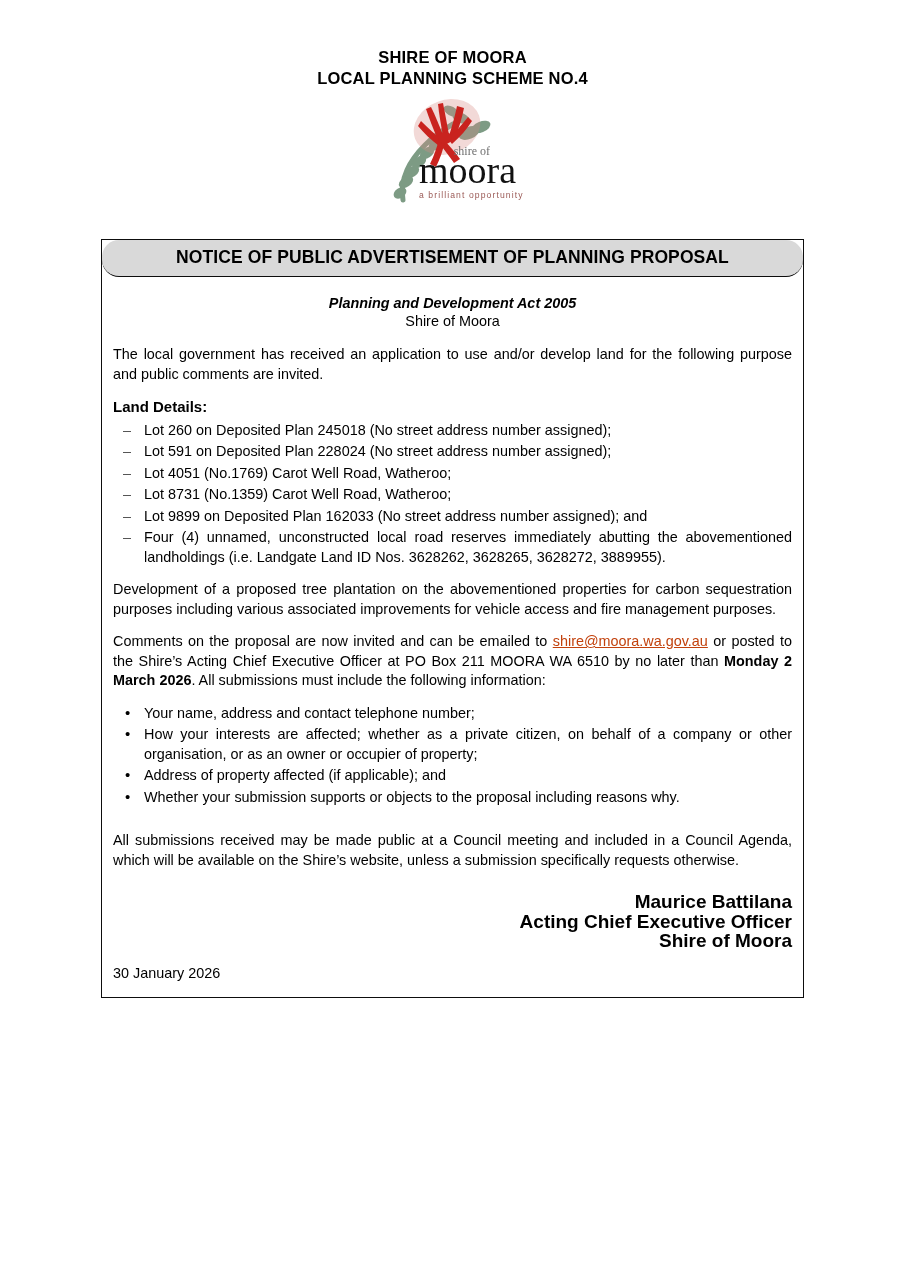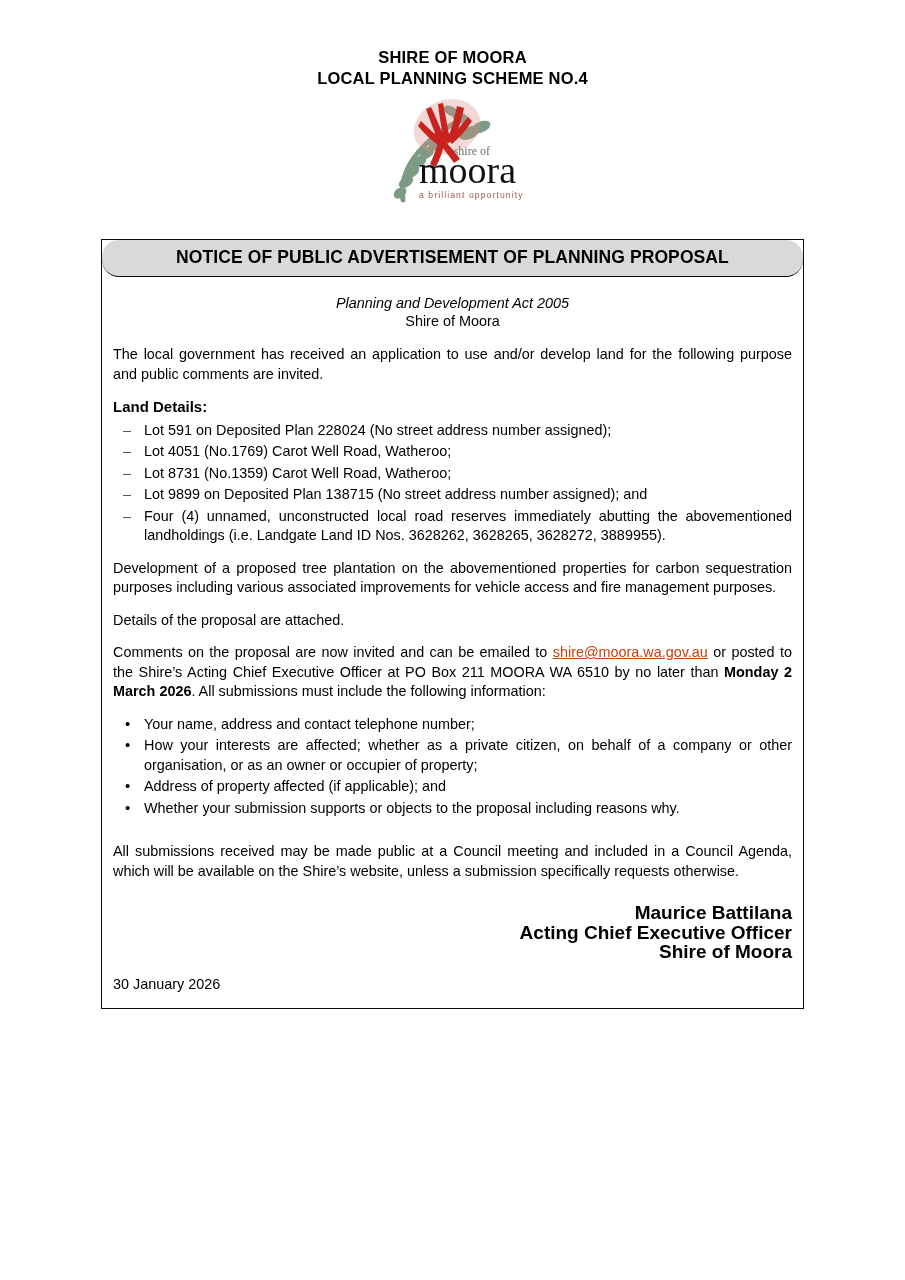--- a/index.html
+++ b/index.html
@@ -60,21 +60,21 @@
     letter-spacing: 0.1px;
   }
   .notice-body {
     padding: 17px 11px 14px 11px;
   }
 
   .act-line {
     text-align: center;
     font-size: 14.4px;
     font-style: italic;
-    font-weight: normal;
+    font-weight: bold;
     line-height: 18px;
   }
   .shire-line {
     text-align: center;
     font-size: 14.4px;
     line-height: 18px;
     margin-bottom: 15px;
   }
 
   p.para {
@@ -199,30 +199,30 @@
 
   <div class="notice-body">
 
     <div class="act-line">Planning and Development Act 2005</div>
     <div class="shire-line">Shire of Moora</div>
 
     <p class="para">The local government has received an application to use and/or develop land for the following purpose and public comments are invited.</p>
 
     <div class="section-head">Land Details:</div>
     <ul class="dash-list">
+      <li class="short">Lot 260 on Deposited Plan 245018 (No street address number assigned);</li>
       <li class="short">Lot 591 on Deposited Plan 228024 (No street address number assigned);</li>
       <li class="short">Lot 4051 (No.1769) Carot Well Road, Watheroo;</li>
       <li class="short">Lot 8731 (No.1359) Carot Well Road, Watheroo;</li>
-      <li class="short">Lot 9899 on Deposited Plan 138715 (No street address number assigned); and</li>
+      <li class="short">Lot 9899 on Deposited Plan 162033 (No street address number assigned); and</li>
       <li>Four (4) unnamed, unconstructed local road reserves immediately abutting the abovementioned landholdings (i.e. Landgate Land ID Nos. 3628262, 3628265, 3628272, 3889955).</li>
     </ul>
 
     <p class="para">Development of a proposed tree plantation on the abovementioned properties for carbon sequestration purposes including various associated improvements for vehicle access and fire management purposes.</p>
 
-    <p class="para">Details of the proposal are attached.</p>
 
     <p class="para"><span>Comments on the proposal are now invited and can be emailed to </span><a class="mail-link" href="#">shire@moora.wa.gov.au</a><span> or posted to the Shire’s Acting Chief Executive Officer at PO Box 211 MOORA WA 6510 by no later than </span><span class="b">Monday 2 March 2026</span><span>. All submissions must include the following information:</span></p>
 
     <ul class="bullet-list">
       <li class="short">Your name, address and contact telephone number;</li>
       <li>How your interests are affected; whether as a private citizen, on behalf of a company or other organisation, or as an owner or occupier of property;</li>
       <li class="short">Address of property affected (if applicable); and</li>
       <li class="short">Whether your submission supports or objects to the proposal including reasons why.</li>
     </ul>
 

